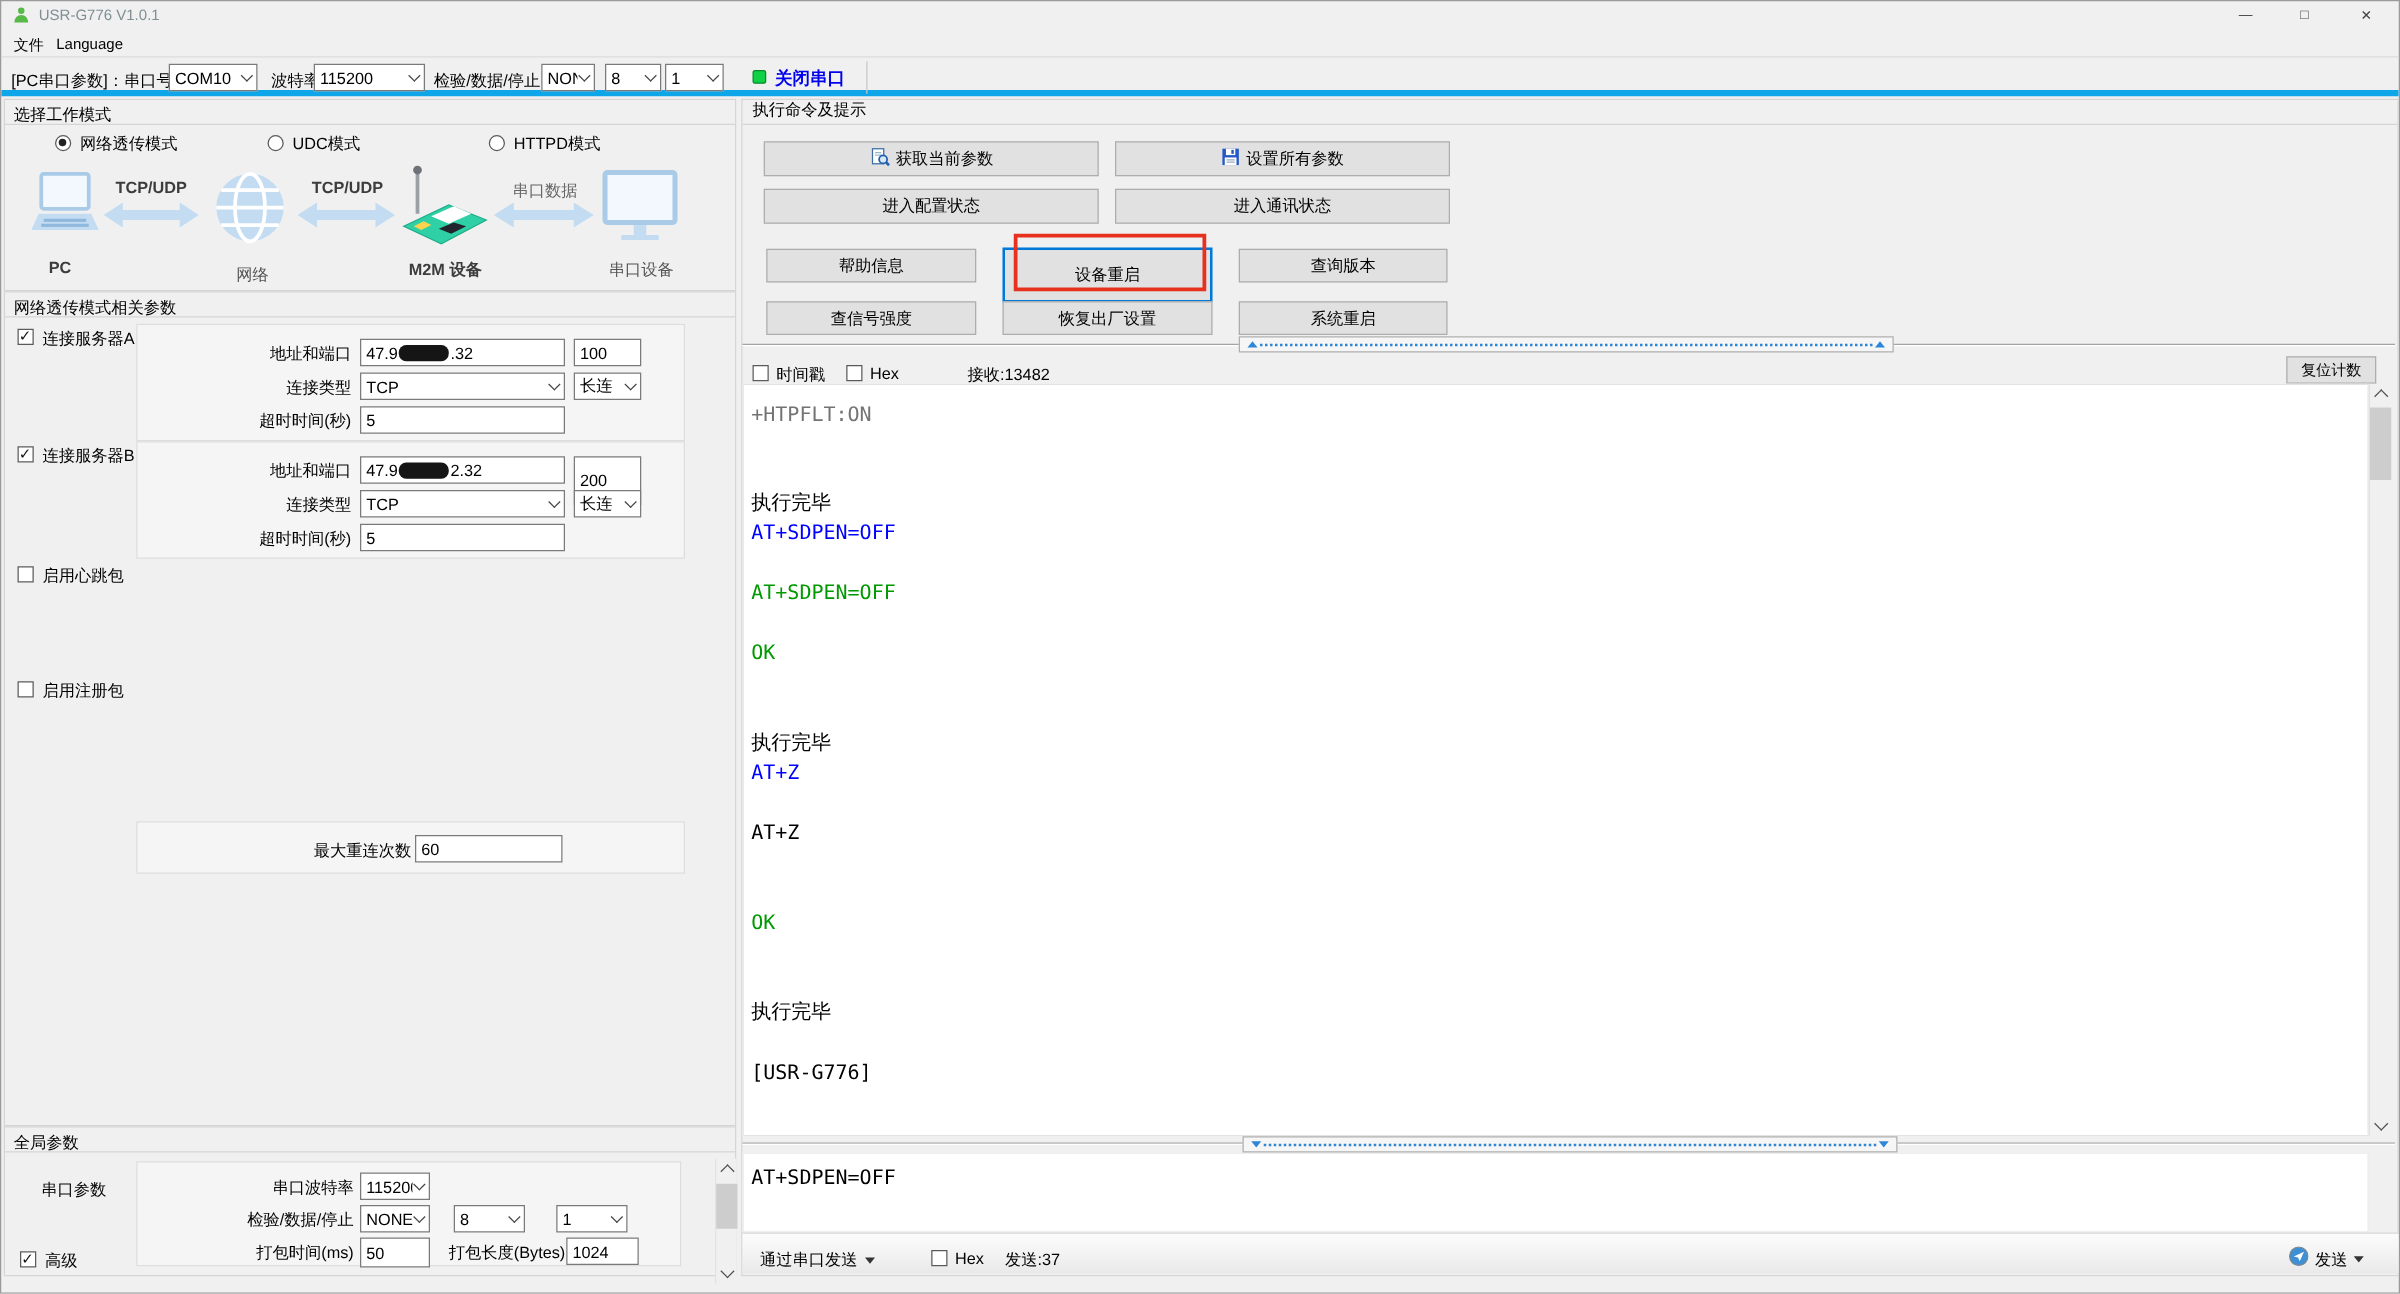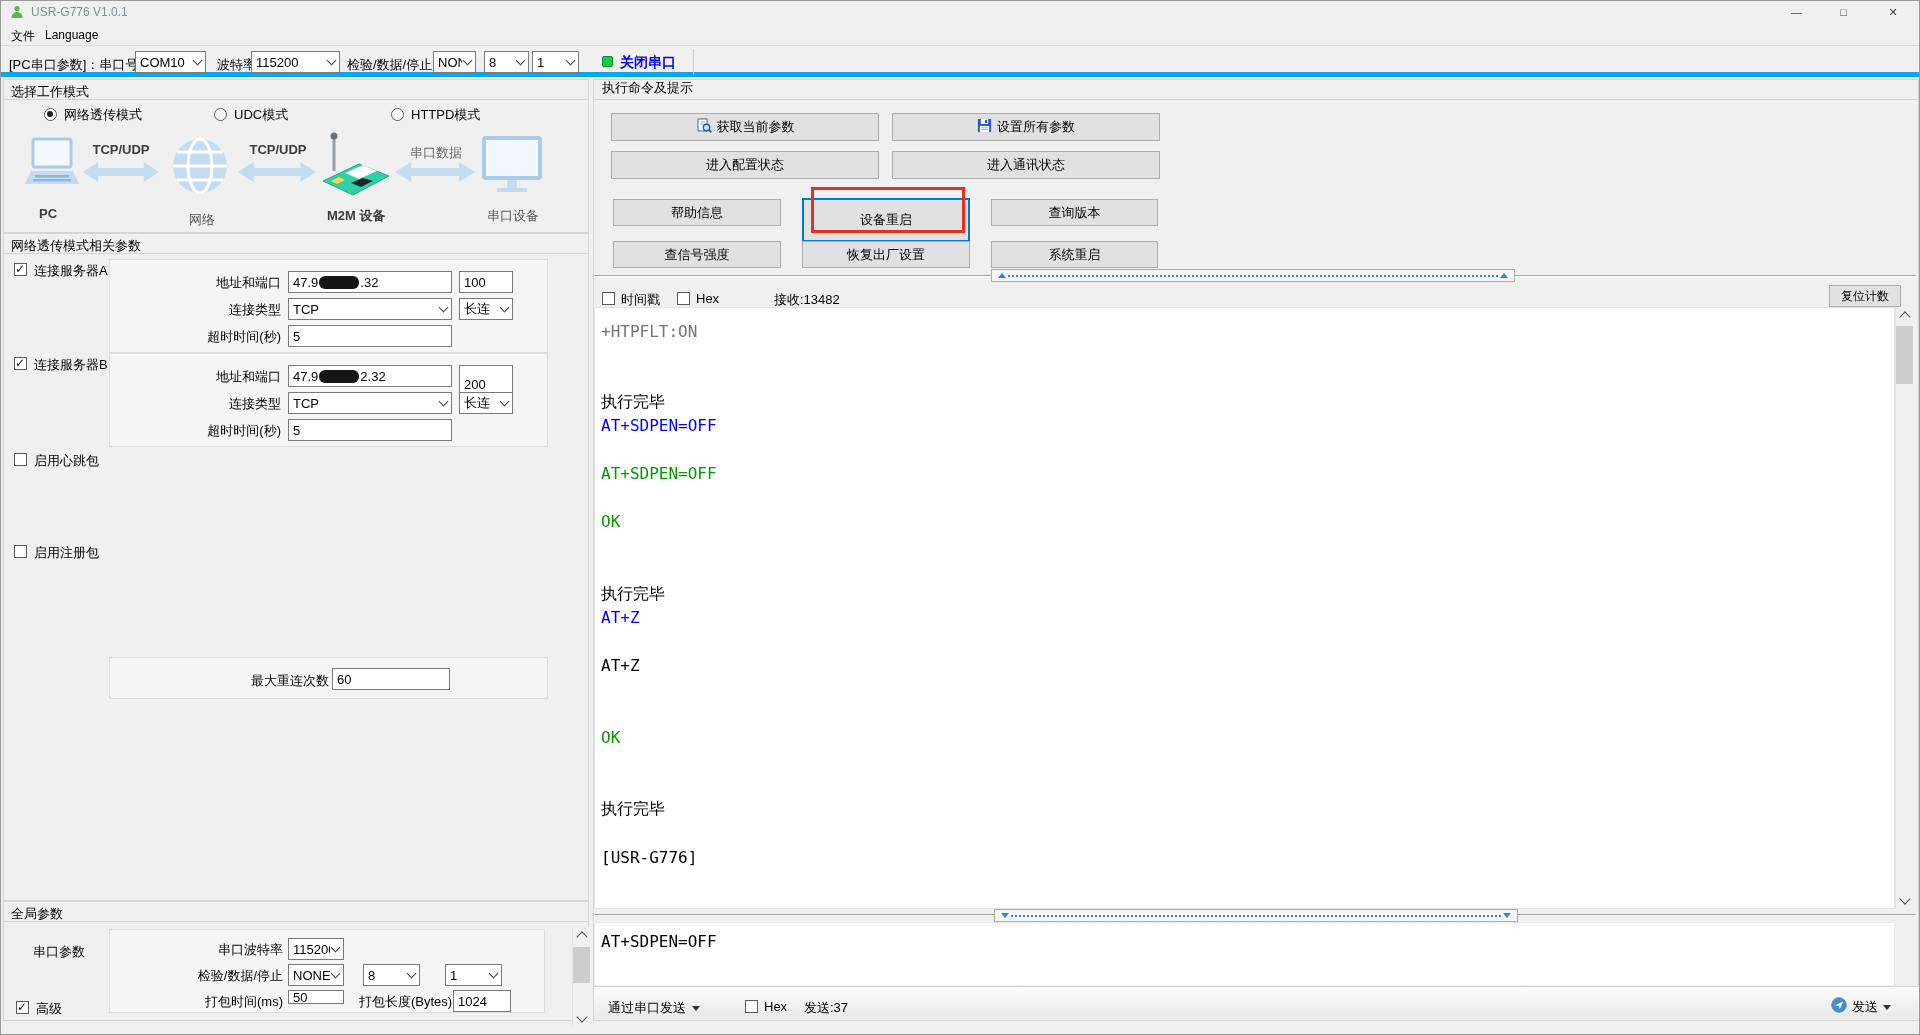--- a/index.html
+++ b/index.html
@@ -270,21 +270,21 @@
   </div>
   <div class="combo" style="left:362px;top:963px;width:57px;height:22px;">
     <span class="combo-val">8</span>
       <span class="chev"></span>
   </div>
   <div class="combo" style="left:444px;top:963px;width:57px;height:22px;">
     <span class="combo-val">1</span>
       <span class="chev"></span>
   </div>
   <div class="lbl rlbl" style="left:200px;top:992px;width:82px;">打包时间(ms)</div>
-  <div class="input" style="left:287px;top:989px;width:56px;height:14px;text-align:center;">
+  <div class="input" style="left:287px;top:989px;width:56px;height:24px;text-align:center;">
       <span>50</span>
     </div>
   <div class="lbl rlbl" style="left:358px;top:992px;width:90px;">打包长度(Bytes)</div>
   <div class="input" style="left:452px;top:989px;width:58px;height:22px;">
       <span>1024</span>
     </div>
 
   <span class="cb checked" style="left:15px;top:1000px;"></span>
   <span class="lbl" style="left:35px;top:999px;">高级</span>
 

